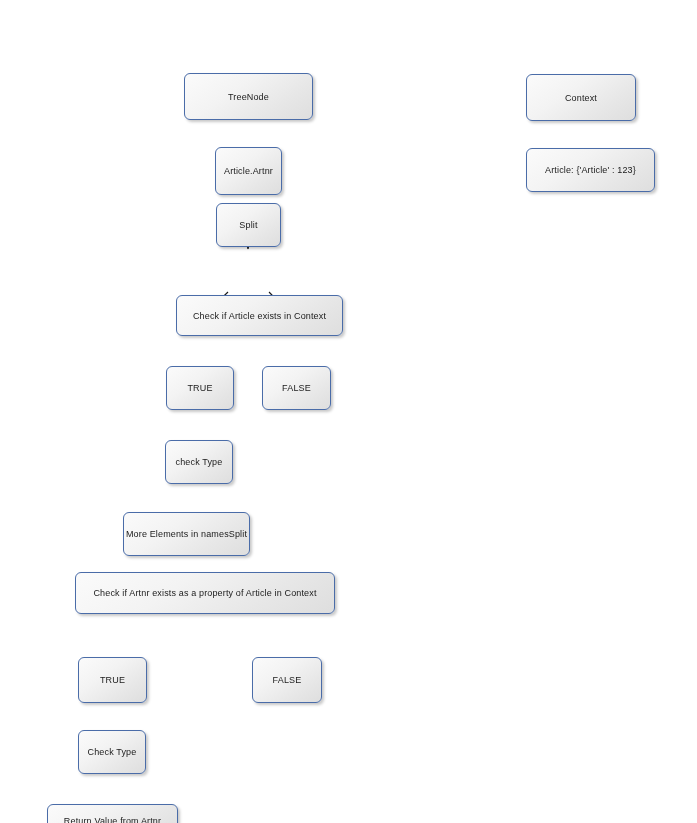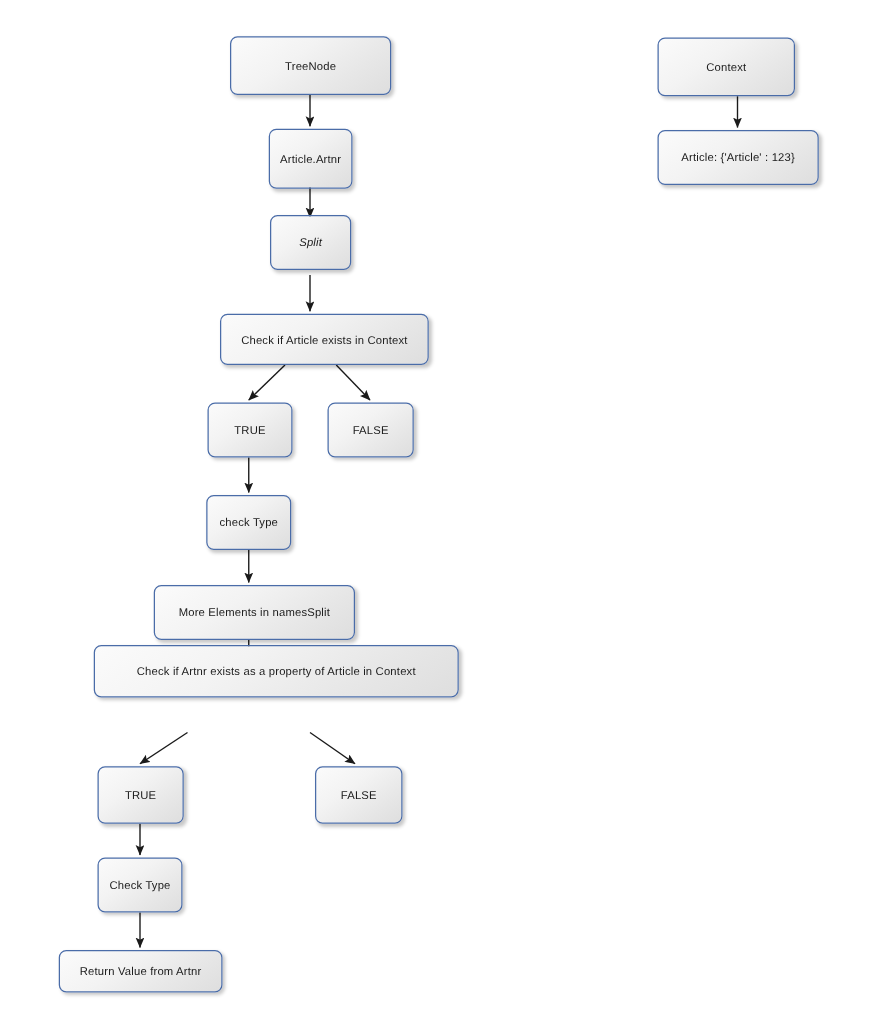--- a/index.html
+++ b/index.html
@@ -36,20 +36,21 @@
     display: flex;
     align-items: center;
     justify-content: center;
     text-align: right;
     color: #1a1a1a;
     font-size: 9px;
     line-height: 12px;
     letter-spacing: 0.15px;
     padding: 2px 5px;
     white-space: nowrap;
+    margin-top: 44px;
   }
 </style>
 </head>
 <body>
 
 <div id="canvas">
 
   <svg id="edge-layer" width="697" height="823" viewBox="0 0 697 823">
     <defs>
       <marker id="arrowhead" markerWidth="9" markerHeight="9" refX="7.2" refY="3.2" orient="auto" markerUnits="strokeWidth">
@@ -73,39 +74,39 @@
       </g>
   </svg>
 
   <div id="nodes">
       <div class="node" style="left: 184px; top: 29px; width: 129px; height: 47px;">
         <span>TreeNode</span>
       </div>
       <div class="node" style="left: 215px; top: 103px; width: 67px; height: 48px;">
         <span>Article.Artnr</span>
       </div>
-      <div class="node" style="left: 216px; top: 172px; width: 65px; height: 44px; font-style: italic;">
+      <div class="node" style="left: 216px; top: 159px; width: 65px; height: 44px;">
         <span>Split</span>
       </div>
       <div class="node" style="left: 176px; top: 251px; width: 167px; height: 41px;">
         <span>Check if Article exists in Context</span>
       </div>
       <div class="node" style="left: 166px; top: 322px; width: 68px; height: 44px;">
         <span>TRUE</span>
       </div>
       <div class="node" style="left: 262px; top: 322px; width: 69px; height: 44px;">
         <span>FALSE</span>
       </div>
       <div class="node" style="left: 165px; top: 396px; width: 68px; height: 44px;">
         <span>check Type</span>
       </div>
-      <div class="node" style="left: 123px; top: 468px; width: 161px; height: 44px;">
+      <div class="node" style="left: 123px; top: 468px; width: 127px; height: 44px;">
         <span>More Elements in namesSplit</span>
       </div>
-      <div class="node" style="left: 75px; top: 516px; width: 292px; height: 42px;">
+      <div class="node" style="left: 75px; top: 528px; width: 260px; height: 42px;">
         <span>Check if Artnr exists as a property of Article in Context</span>
       </div>
       <div class="node" style="left: 78px; top: 613px; width: 69px; height: 46px;">
         <span>TRUE</span>
       </div>
       <div class="node" style="left: 252px; top: 613px; width: 70px; height: 46px;">
         <span>FALSE</span>
       </div>
       <div class="node" style="left: 78px; top: 686px; width: 68px; height: 44px;">
         <span>Check Type</span>

